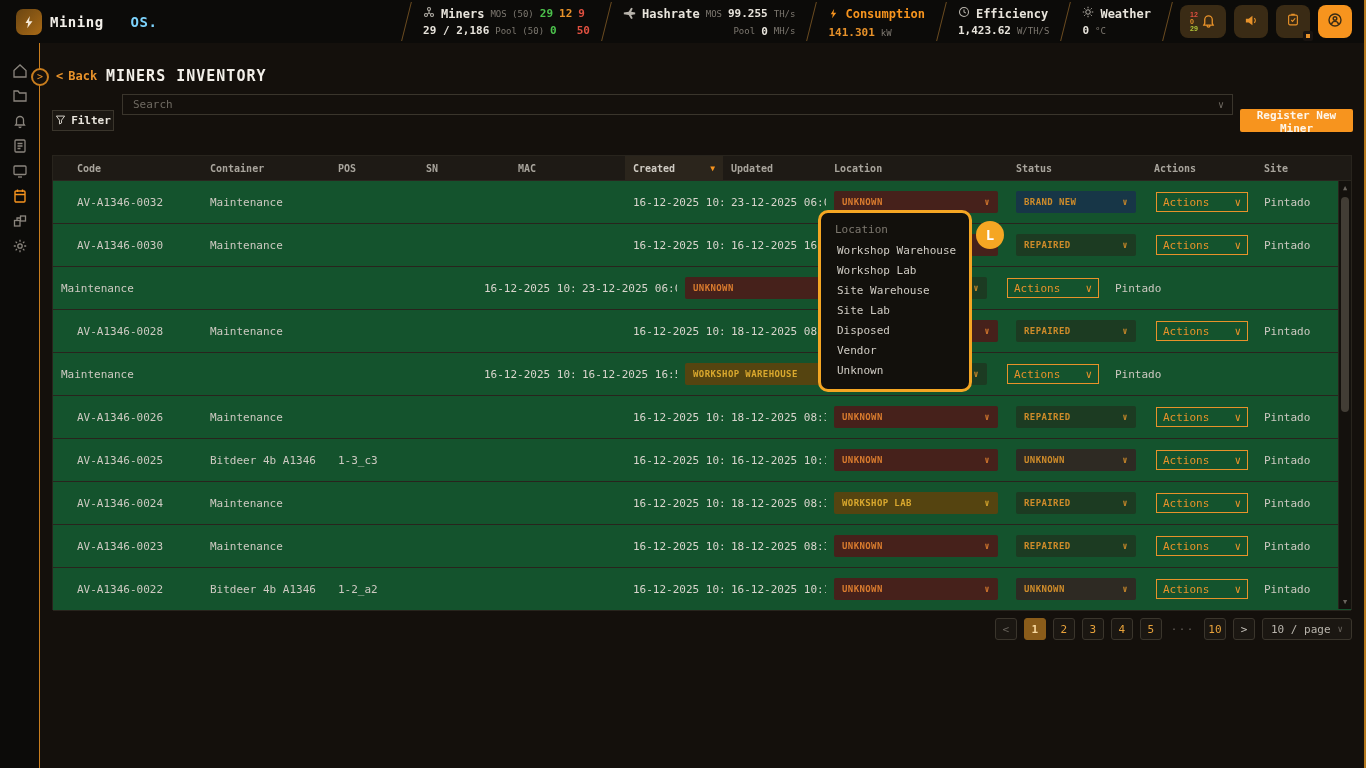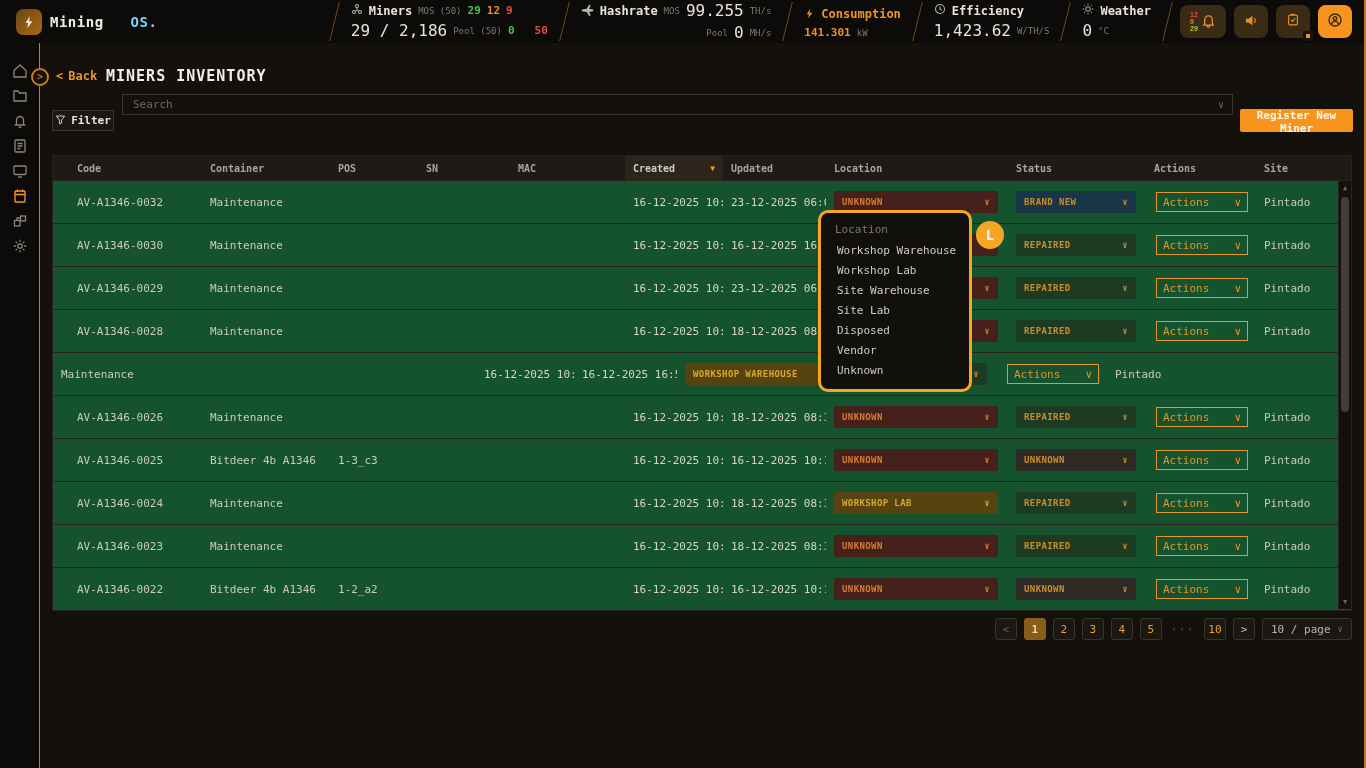--- a/index.html
+++ b/index.html
@@ -15,21 +15,21 @@
   .brand-logo { width:26px; height:26px; border-radius:7px;
     background:linear-gradient(135deg,#6b4612,#a96a16); display:flex; align-items:center; justify-content:center; }
   .brand-text { font-size:14px; font-weight:bold; color:#f2efe9; letter-spacing:.5px; }
   .brand-text b { color:#7dd3fc;margin-left:27px; }
   .stats { display:flex; align-items:stretch; height:43px; margin-left:auto; }
   .sep { width:1px; background:#6b4c20; transform:skewX(-14deg); margin:2px 0; }
   .stat { display:flex; flex-direction:column; justify-content:center; gap:3px; padding:0 16px; }
   .srow { display:flex; align-items:center; gap:6px; white-space:nowrap; }
   .s-label { color:#e8e4dc; font-size:12px; font-weight:bold; }
   .s-dim { color:#7d7870; font-size:9px; }
-  .s-val { color:#e8e4dc; font-size:16px; font-weight:normal; }
+  .s-val { color:#e8e4dc; font-size:11px; font-weight:bold; }
   .s-green { color:#4cc24c; font-size:11px; font-weight:bold; }
   .s-orange { color:#e8922a; font-size:11px; font-weight:bold; }
   .s-red { color:#e05040; font-size:11px; font-weight:bold; }
   .s-accent { color:#f7941e; font-size:12px; font-weight:bold; }
   .s-accent-val { color:#e8922a; font-size:11px; font-weight:bold; }
   .icon-gray { color:#b8b4ac; font-size:12px; }
   .topbtns { display:flex; align-items:center; gap:8px; padding:0 14px 0 12px; }
   .tbtn { height:33px; border:none; border-radius:8px; background:#3a2b15; color:#e8922a;
     display:flex; align-items:center; justify-content:center; cursor:pointer; position:relative; }
   .tbtn.sq { width:34px; }
@@ -425,21 +425,20 @@
     <div class="td c-act" style="padding-left:0">
       <button class="actions-btn">
         <span>Actions</span>
         <span class="chev">∨</span>
       </button>
     </div>
     <div class="td c-site">Pintado</div>
   </div>
 
   <div class="trow">
-    <div class="td c-code">AV-A1346-0029</div>
     <div class="td c-cont">Maintenance</div>
     <div class="td c-pos"></div>
     <div class="td c-sn"></div>
     <div class="td c-mac"></div>
     <div class="td c-created">16-12-2025 10:14</div>
     <div class="td c-upd">23-12-2025 06:03</div>
     <div class="td c-loc">
       <div class="chip loc-chip loc-unknown">
         <span>UNKNOWN</span>
         <span class="chev">∨</span>

